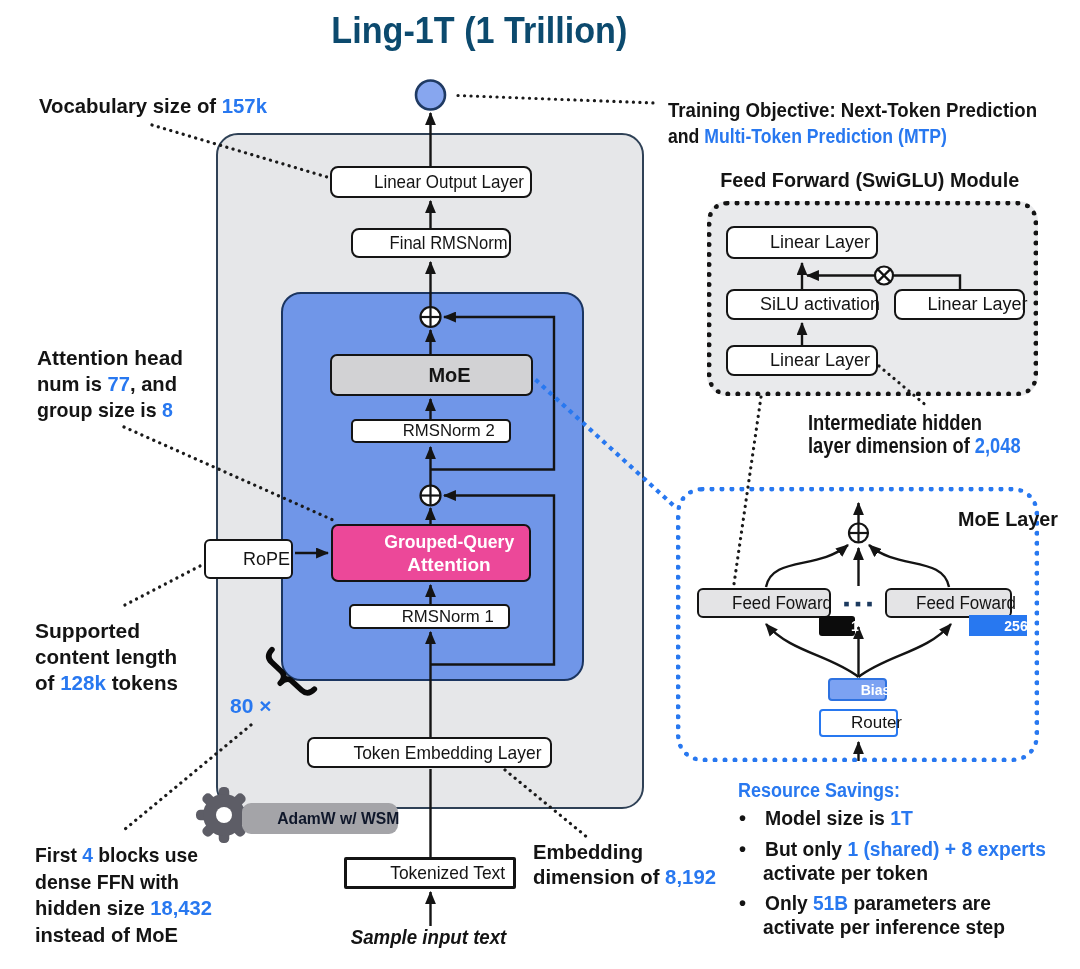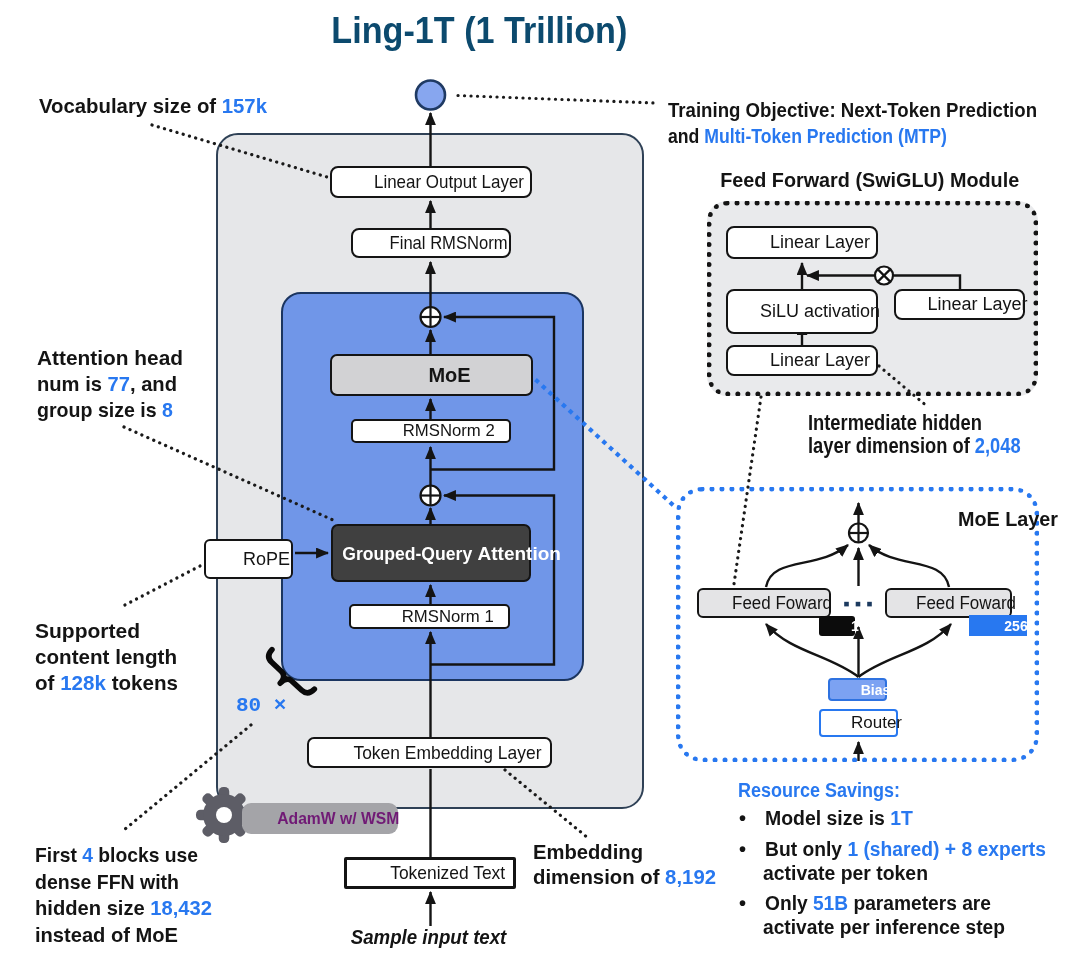--- a/index.html
+++ b/index.html
@@ -137,50 +137,50 @@
   </div>
   <div class="box" style="left:351px;top:228px;width:160px;height:30px;border-radius:8px;font-size:19px;">
     <span class="fitc" style="transform: scaleX(0.873265);">Final RMSNorm</span>
   </div>
   <div class="box b" style="left:330px;top:354px;width:203px;height:42px;border-radius:7px;font-size:20px;background:#d2d2d4;">
     <span class="fitc">MoE</span>
   </div>
   <div class="box" style="left:351px;top:419px;width:160px;height:24px;border-radius:5px;border-width:2px;font-size:17px;">
     <span class="fitc" style="transform: scaleX(0.983793);">RMSNorm 2</span>
   </div>
-  <div class="box b" style="left:331px;top:524px;width:200px;height:58px;border-radius:7px;font-size:19px;background:#404040;color:#fff;flex-direction:row;line-height:23px;">
+  <div class="box b" style="left:331px;top:524px;width:200px;height:58px;border-radius:7px;font-size:19px;background:#ec4899;color:#fff;flex-direction:column;line-height:23px;">
     <span class="fitc" style="transform: scaleX(0.925885);">Grouped-Query</span>
     <span class="fitc">Attention</span>
   </div>
   <div class="box" style="left:349px;top:604px;width:161px;height:25px;border-radius:5px;border-width:2px;font-size:17px;">
     <span class="fitc" style="transform: scaleX(0.983793);">RMSNorm 1</span>
   </div>
   <div class="box" style="left:204px;top:539px;width:89px;height:40px;border-radius:6px;font-size:18px;">
     <span class="fitc">RoPE</span>
   </div>
   <div class="box" style="left:307px;top:737px;width:245px;height:31px;border-radius:7px;font-size:19px;">
     <span class="fitc" style="transform: scaleX(0.917423);">Token Embedding Layer</span>
   </div>
-  <div class="box b" style="left:242px;top:803px;width:156px;height:31px;border-radius:9px;font-size:16px;background:#a4a4a8;border:none;color:#701a75;">
+  <div class="box b" style="left:242px;top:803px;width:156px;height:31px;border-radius:9px;font-size:16px;background:#a4a4a8;border:none;color:#0f172a;">
     <span class="fitc" style="transform: scaleX(0.980412);">AdamW w/ WSM</span>
   </div>
   <div class="box" style="left:344px;top:857px;width:172px;height:32px;border-radius:2px;border-width:3px;font-size:19px;">
     <span class="fitc" style="transform: scaleX(0.917477);">Tokenized Text</span>
   </div>
   <div class="txt b center" style="left:329px;top:925px;width:200px;font-size:21px;font-style:italic;justify-content:center;">
     <span class="fitc" style="transform: scaleX(0.889281);">Sample input text</span>
   </div>
 
   <div class="txt b center" style="left:719px;top:168px;width:301px;font-size:21px;">
     <span class="fitc" style="transform: scaleX(0.942196);">Feed Forward (SwiGLU) Module</span>
   </div>
   <div class="box" style="left:726px;top:226px;width:152px;height:33px;border-radius:8px;font-size:18px;">
     <span class="fitc">Linear Layer</span>
   </div>
-  <div class="box" style="left:726px;top:289px;width:152px;height:45px;border-radius:8px;font-size:18px;">
+  <div class="box" style="left:726px;top:289px;width:152px;height:31px;border-radius:8px;font-size:18px;">
     <span class="fitc">SiLU activation</span>
   </div>
   <div class="box" style="left:894px;top:289px;width:131px;height:31px;border-radius:8px;font-size:18px;">
     <span class="fitc">Linear Layer</span>
   </div>
   <div class="box" style="left:726px;top:345px;width:152px;height:31px;border-radius:8px;font-size:18px;">
     <span class="fitc">Linear Layer</span>
   </div>
 
   <div class="txt b" style="left:668px;top:97px;font-size:21px;line-height:25.5px;">
@@ -224,21 +224,21 @@
     <div><span class="fit" style="transform: scaleX(0.959623);"><span>num is </span><span class="blue">77</span><span>, and</span></span></div>
     <div><span class="fit" style="transform: scaleX(0.932205);"><span>group size is </span><span class="blue">8</span></span></div>
   </div>
 
   <div class="txt b" style="left:35px;top:618px;font-size:21px;line-height:26px;">
     <div><span class="fit">Supported</span></div>
     <div><span class="fit" style="transform: scaleX(0.981638);">content length</span></div>
     <div><span class="fit" style="transform: scaleX(0.980081);"><span>of </span><span class="blue">128k</span><span> tokens</span></span></div>
   </div>
 
-  <div class="txt b blue" style="left:236px;top:694px;font-size:21px;font-family:Liberation Mono, monospace;">
+  <div class="txt b blue" style="left:230px;top:694px;font-size:21px;">
     <span class="fit">80 ×</span>
   </div>
 
   <div class="txt b" style="left:35px;top:842px;font-size:21px;line-height:26.7px;">
     <div><span class="fit" style="transform: scaleX(0.918714);"><span>First </span><span class="blue">4</span><span> blocks use</span></span></div>
     <div><span class="fit" style="transform: scaleX(0.92791);">dense FFN with</span></div>
     <div><span class="fit" style="transform: scaleX(0.959756);"><span>hidden size </span><span class="blue">18,432</span></span></div>
     <div><span class="fit" style="transform: scaleX(0.957522);">instead of MoE</span></div>
   </div>
 

